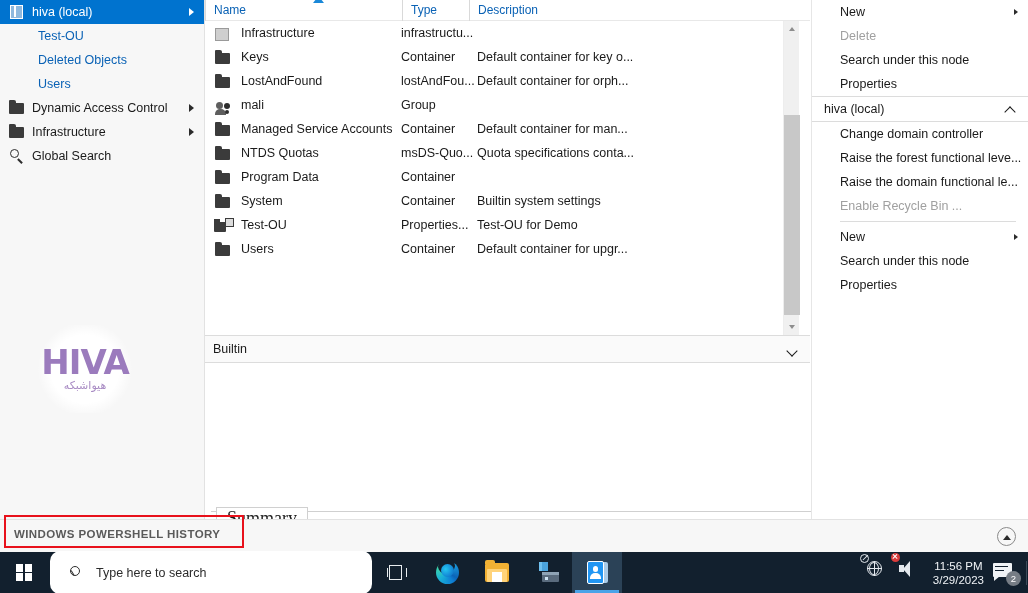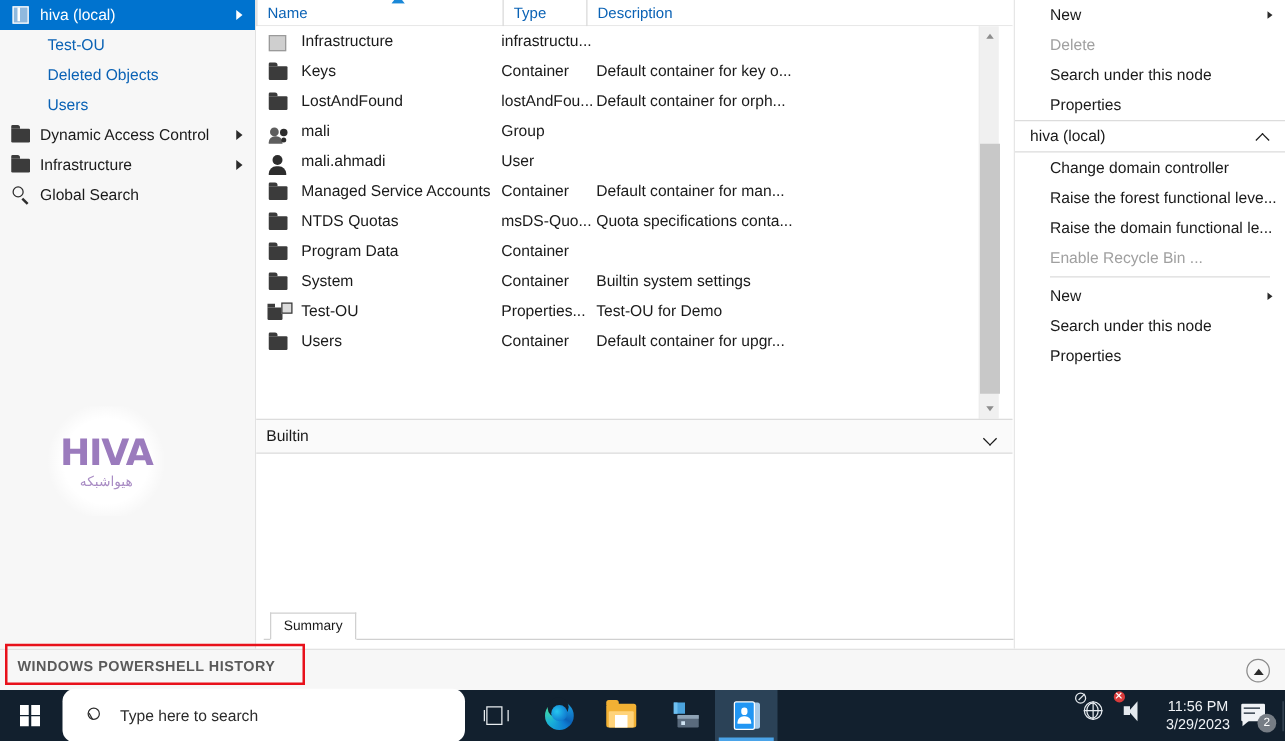--- a/index.html
+++ b/index.html
@@ -75,21 +75,21 @@
   #watermark {
     position: absolute; left: 30px; top: 325px; width: 110px; height: 88px;
     display: flex; flex-direction: column; align-items: center; justify-content: center;
   }
   #watermark .wm-bg {
     position: absolute; left: 6px; top: 0px; width: 98px; height: 88px;
     background: radial-gradient(circle at 50% 50%, #ffffff 52%, rgba(255,255,255,0) 72%);
   }
   #watermark .wm-main {
     position: relative;
-    font-size: 29px; font-weight: bold; letter-spacing: -1px;
+    font-size: 34px; font-weight: bold; letter-spacing: -1px;
     color: #9b7bbd;
     font-family: "DejaVu Sans", sans-serif;
     line-height: 30px;
   }
   #watermark .wm-sub {
     position: relative;
     font-size: 11px; color: #a98cc4; margin-top: 2px;
     direction: rtl;
     font-family: "DejaVu Sans", sans-serif;
   }
@@ -220,25 +220,26 @@
   .pv-line { display: flex; align-items: baseline; font-size: 12.5px; margin-bottom: 4px; }
   .pv-label { color: #1a1a1a; }
   .pv-value { margin-left: 8px; color: #1a1a1a; }
   .pv-right { position: absolute; left: 318px; top: 6px; display: flex; }
 
   #preview-tabs {
     position: absolute; left: 6px; top: 490px; width: 600px; height: 22px;
     border-bottom: 1px solid #d0d0d0;
   }
   .pv-tab {
-    position: absolute; left: 5px; top: 0; height: 22px;
-    padding: 0 10px; line-height: 21px; font-size: 11px;
+    position: absolute; left: 5px; top: 17px; height: 22px;
+    padding: 0 10px; line-height: 21px; font-size: 18px;
     background: #ffffff;
     border: 1px solid #d0d0d0; border-bottom: 1px solid #ffffff;
     cursor: pointer;
+    font-family: Liberation Serif, serif;
   }
 
   
   #tasks {
     position: absolute; left: 811px; top: 0; width: 217px; height: 519px;
     background: #ffffff; border-left: 1px solid #e6e6e6;
     overflow: hidden;
   }
   .task-item {
     position: relative; height: 24px; display: flex; align-items: center;
@@ -521,30 +522,20 @@
             <span class="ricon ri-group">
               <b></b>
             </span>
             <span>mali</span>
           </span>
         <span class="cell-type">Group</span>
         <span class="cell-desc"></span>
       </div>
       <div class="row">
         <span class="cell-name">
-            <span class="ricon ri-user">
-              <b></b>
-            </span>
-            <span>mali.ahmadi</span>
-          </span>
-        <span class="cell-type">User</span>
-        <span class="cell-desc"></span>
-      </div>
-      <div class="row">
-        <span class="cell-name">
             <span class="ricon ri-folder">
               <b></b>
             </span>
             <span>Managed Service Accounts</span>
           </span>
         <span class="cell-type">Container</span>
         <span class="cell-desc">Default container for man...</span>
       </div>
       <div class="row">
         <span class="cell-name">

